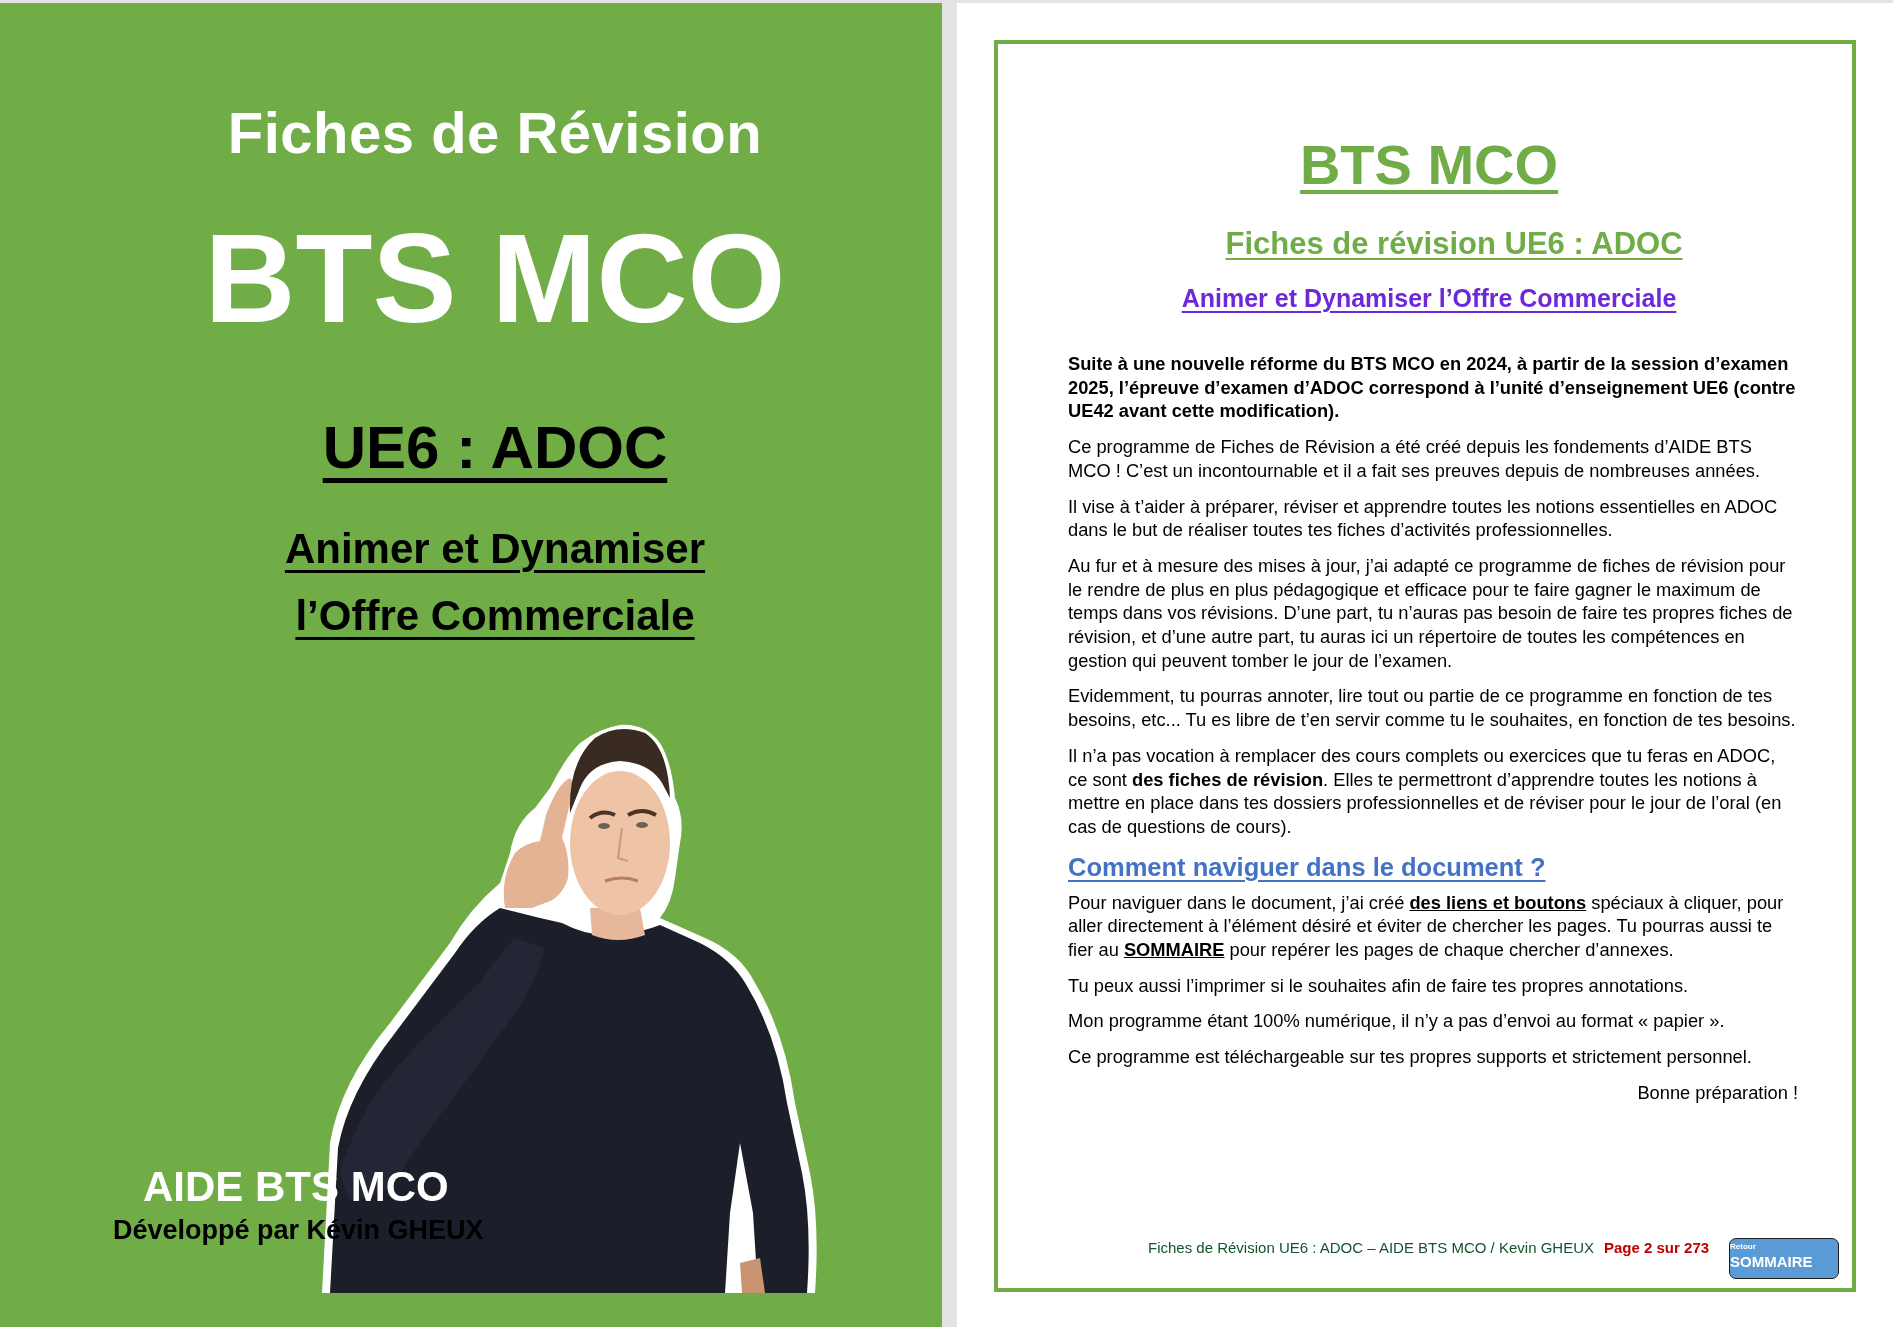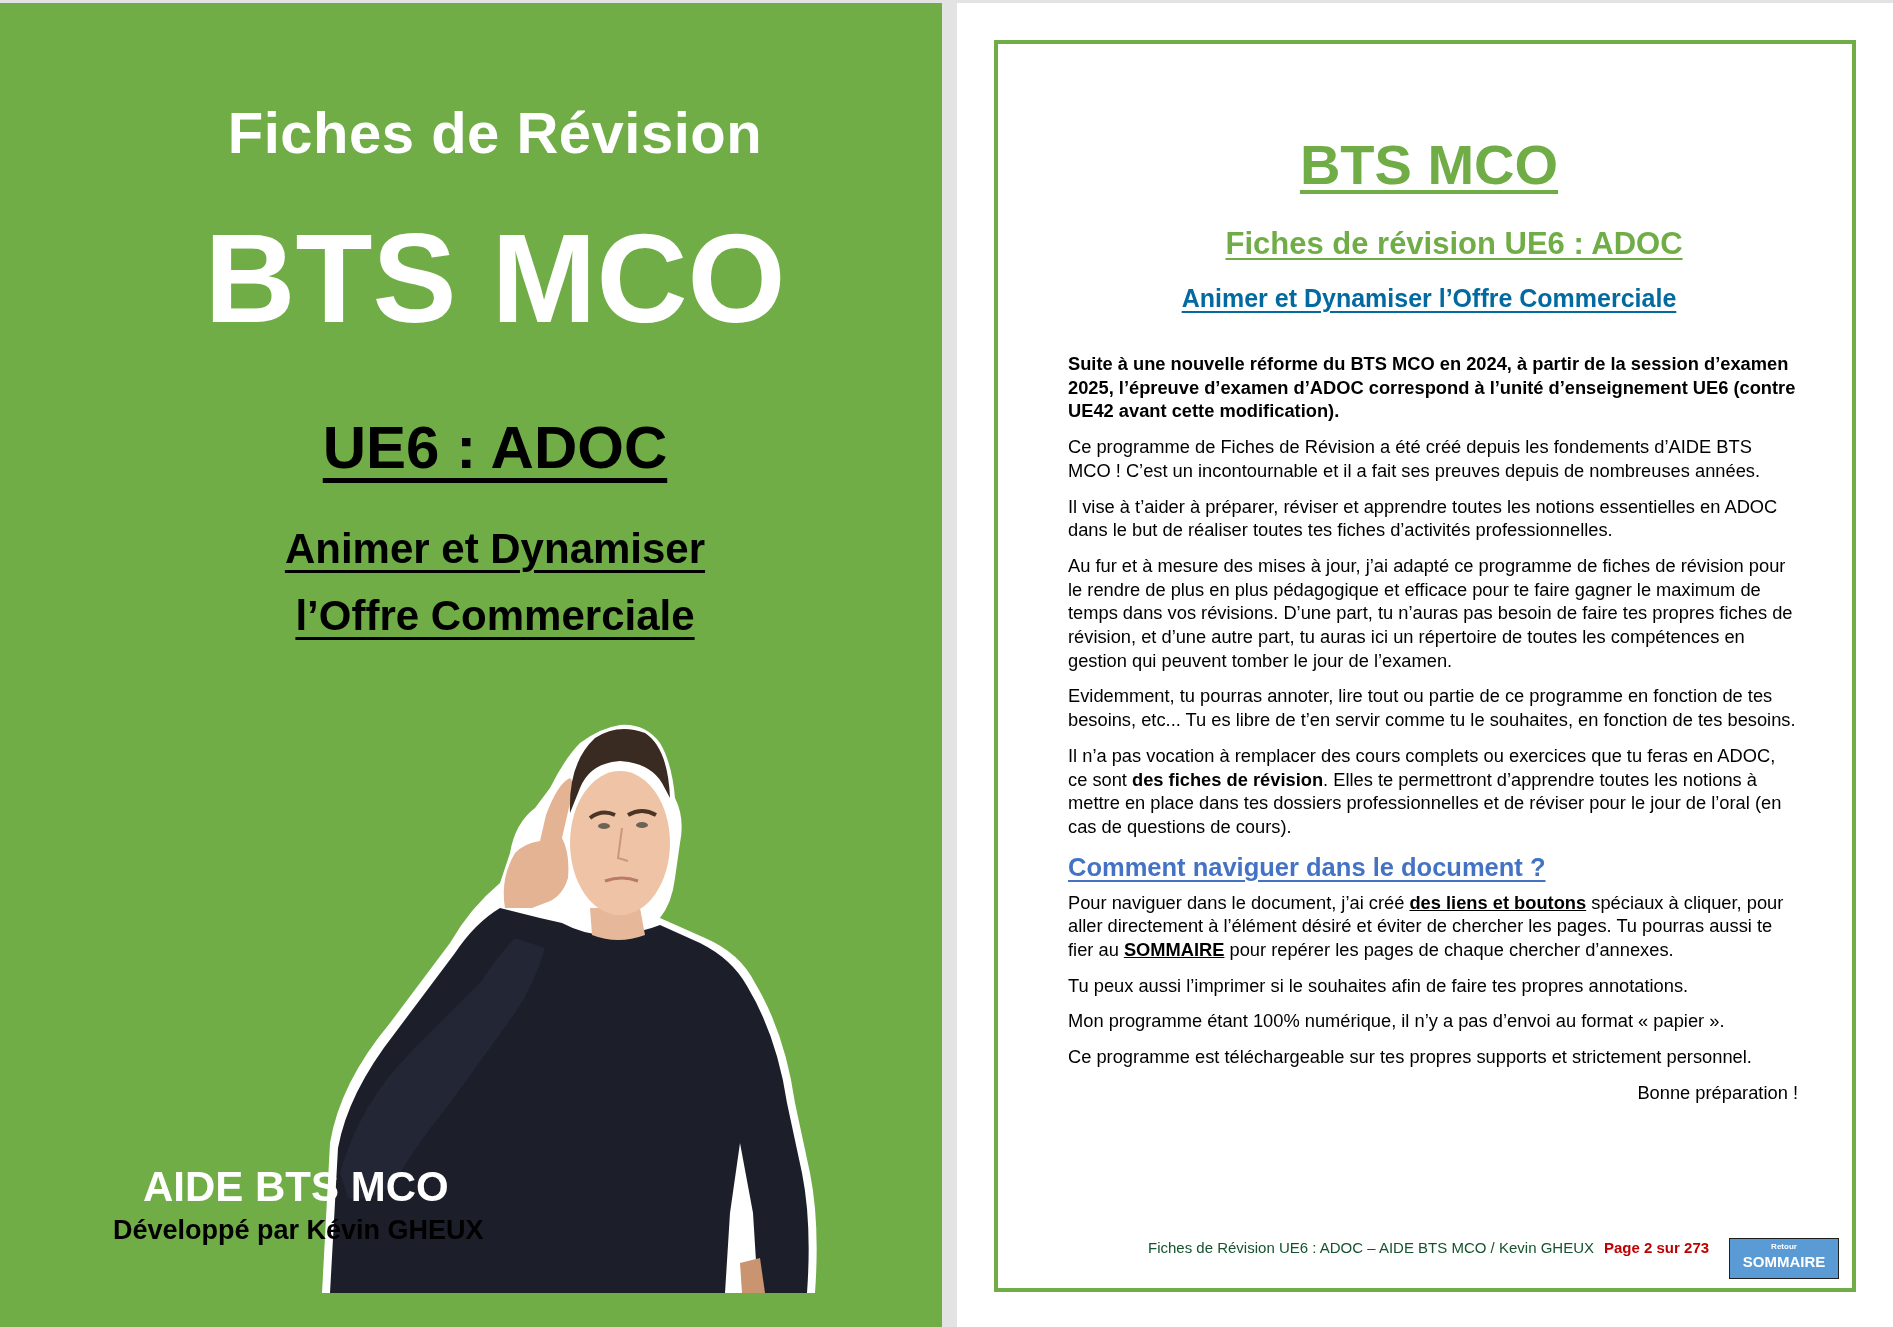--- a/index.html
+++ b/index.html
@@ -41,21 +41,21 @@
     position: absolute; left: 0; width: 862px; top: 88px; text-align: center;
     font-size: 56px; font-weight: bold; color: #70ad47; white-space: nowrap;
   }
   .pg-title span { text-decoration: underline; text-decoration-thickness: 4px; text-underline-offset: 6px; }
   .pg-sub1 {
     position: absolute; left: 0; width: 862px; top: 182px; text-align: center;
     font-size: 31px; font-weight: bold; color: #70ad47; white-space: nowrap; margin-left: 25px;
   }
   .pg-sub2 {
     position: absolute; left: 0; width: 862px; top: 240px; text-align: center;
-    font-size: 25px; font-weight: bold; color: #0369a1; white-space: nowrap;
+    font-size: 25px; font-weight: bold; color: #6d28d9; white-space: nowrap;
   }
   .pg-sub1 span, .pg-sub2 span { text-decoration: underline; text-decoration-thickness: 2px; text-underline-offset: 4px; }
 
   .content {
     position: absolute; left: 70px; top: 308px; width: 730px;
     color: #000; font-size: 18.3px; line-height: 23.7px;
   }
   .h2 {
     color: #4472c4; font-size: 25.5px; font-weight: bold; line-height: 32px;
     text-decoration: underline; text-decoration-thickness: 2px; text-underline-offset: 4px;
@@ -69,22 +69,22 @@
   .signoff { text-align: right; margin: 0; padding-right: 0; }
 
   .footer-text {
     position: absolute; left: 150px; top: 1195px; font-size: 15px; color: #14532d; white-space: nowrap;
   }
   .footer-page {
     position: absolute; left: 606px; top: 1195px; font-size: 15px; color: #c00000; font-weight: bold; white-space: nowrap; text-align: center;
   }
   .btn-sommaire {
     position: absolute; left: 731px; top: 1194px; width: 110px; height: 41px;
-    background: #5b9bd5; border: 1.5px solid #1f1f1f; border-radius: 0; box-sizing: border-box;
-    color: #fff; text-align: center; cursor: pointer;
+    background: #5b9bd5; border: 1.5px solid #1f1f1f; border-radius: 7px; box-sizing: border-box;
+    color: #fff; cursor: pointer;
   }
   .btn-sommaire .small { display: block; font-size: 8px; font-weight: bold; margin-top: 3px; line-height: 10px; }
   .btn-sommaire .big { display: block; font-size: 15px; font-weight: bold; line-height: 20px; }
 </style>
 </head>
 <body>
 
 <div class="topbar"></div>
 
 <div class="cover">

